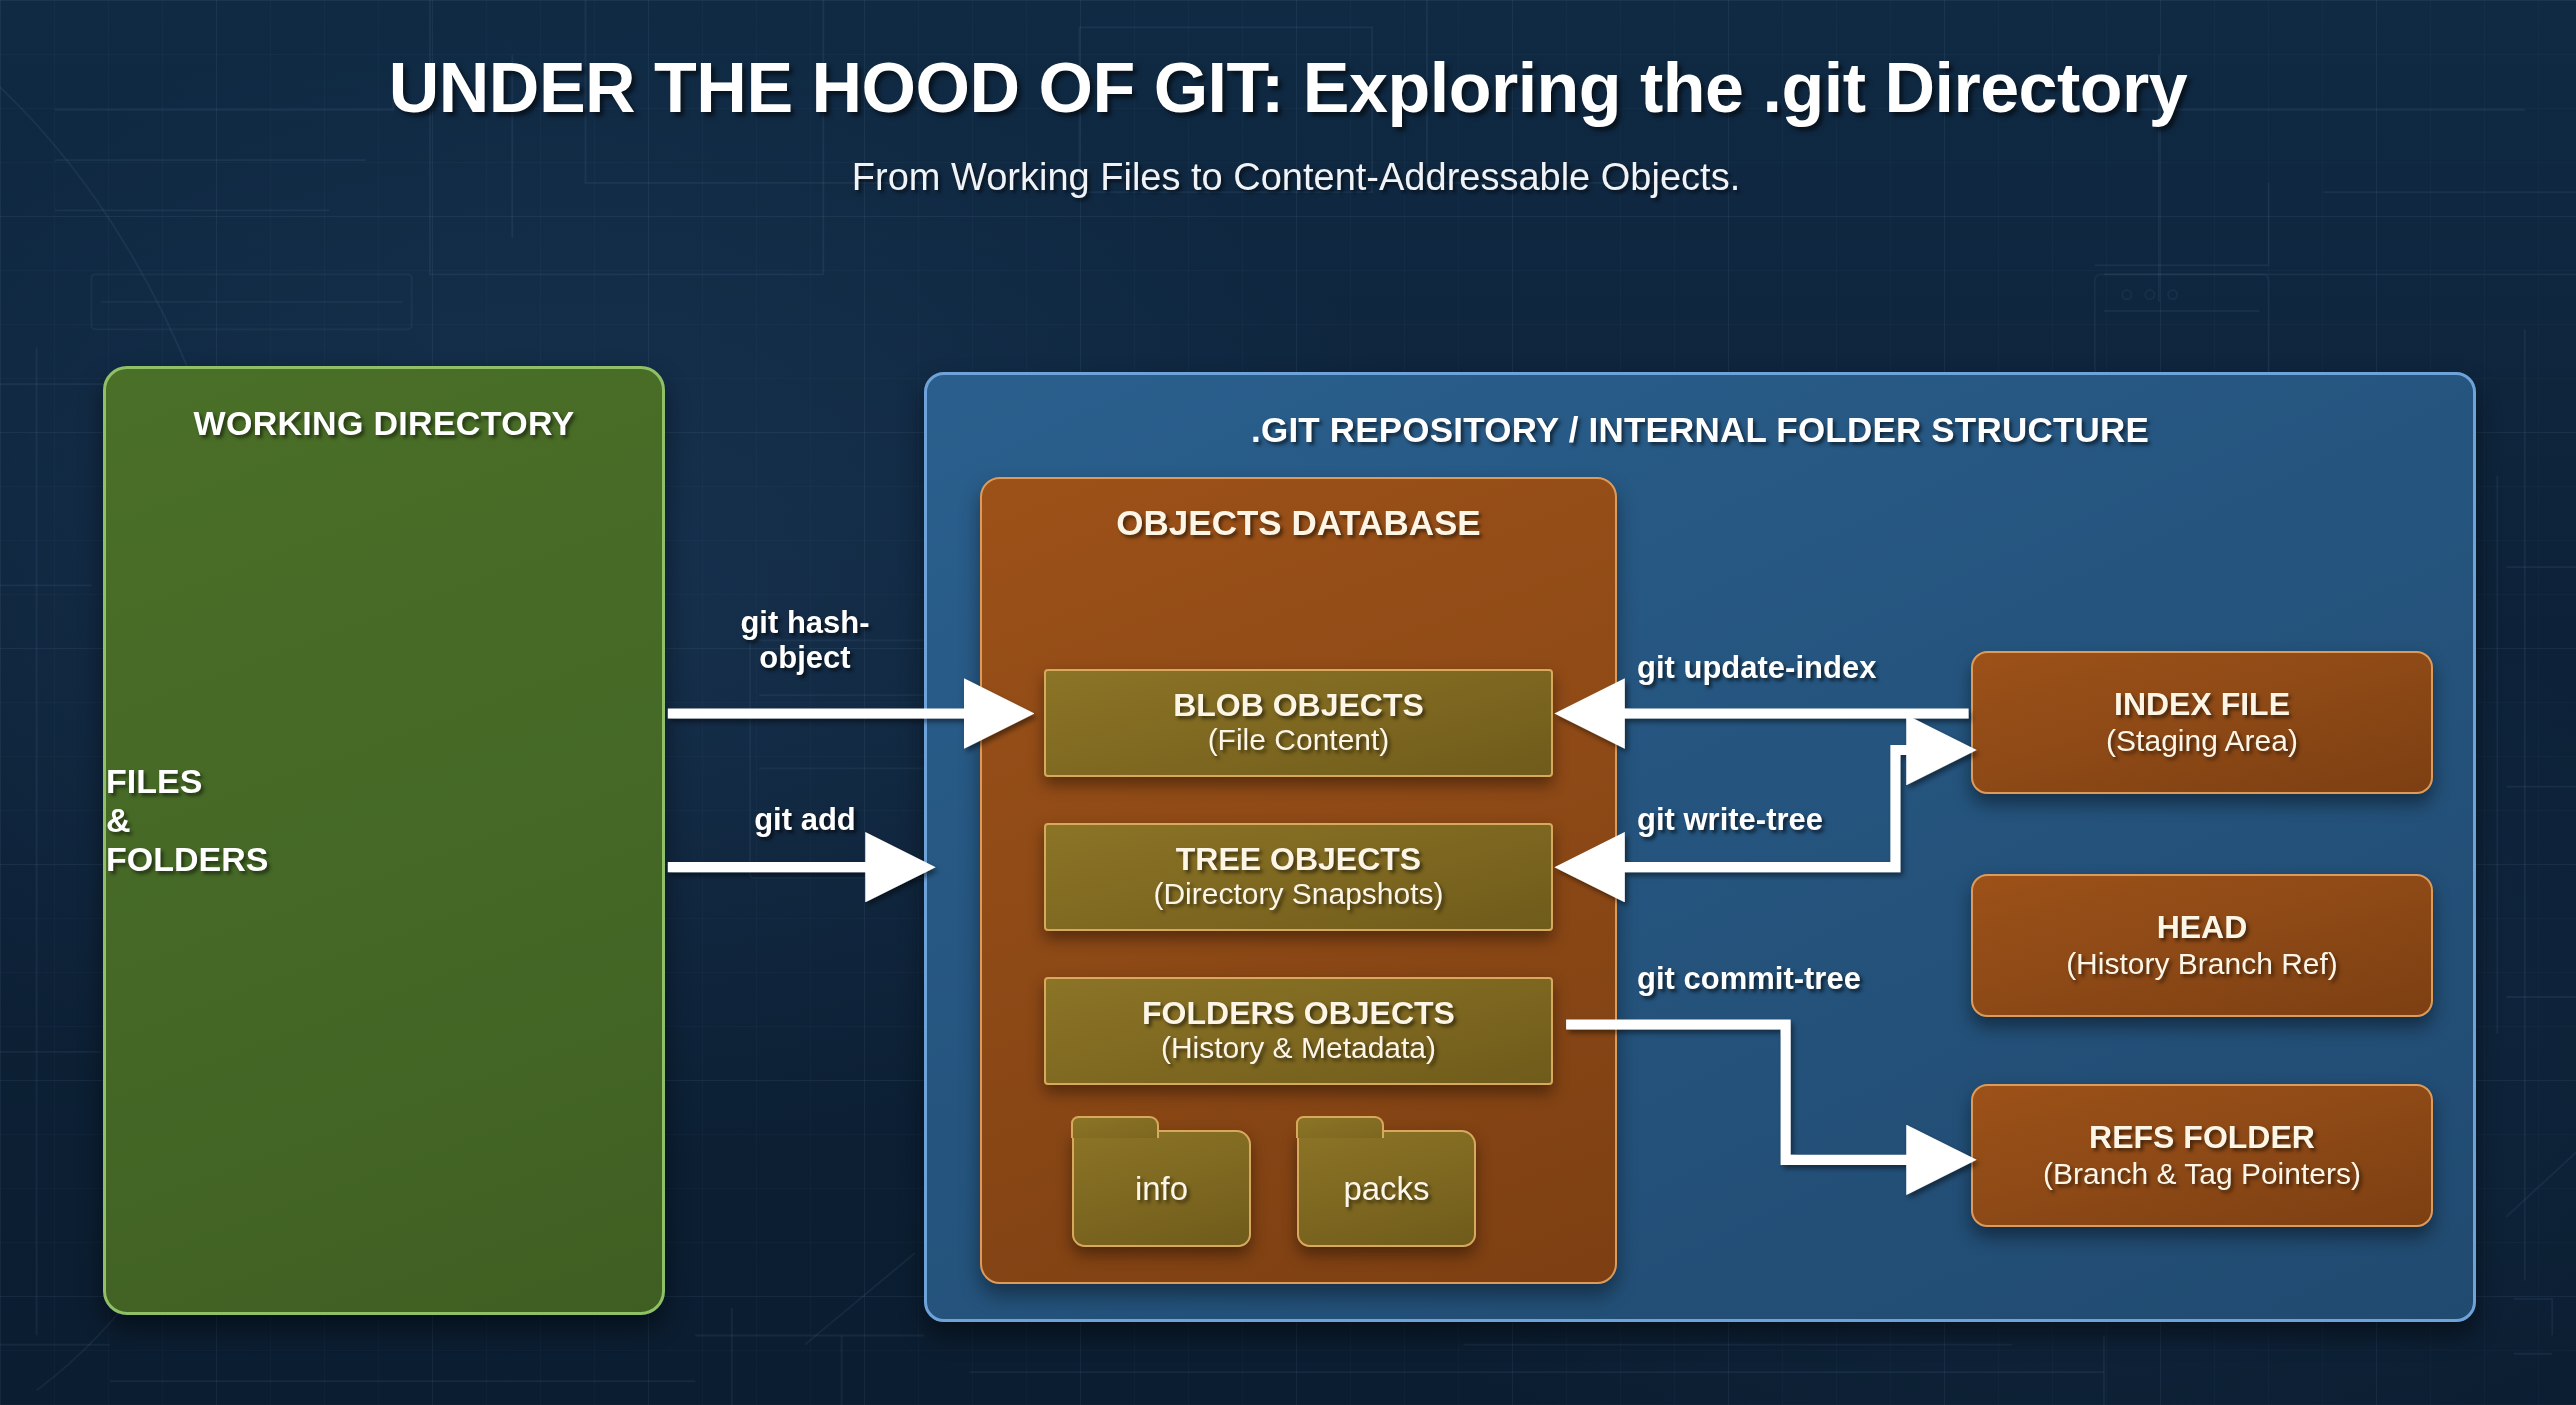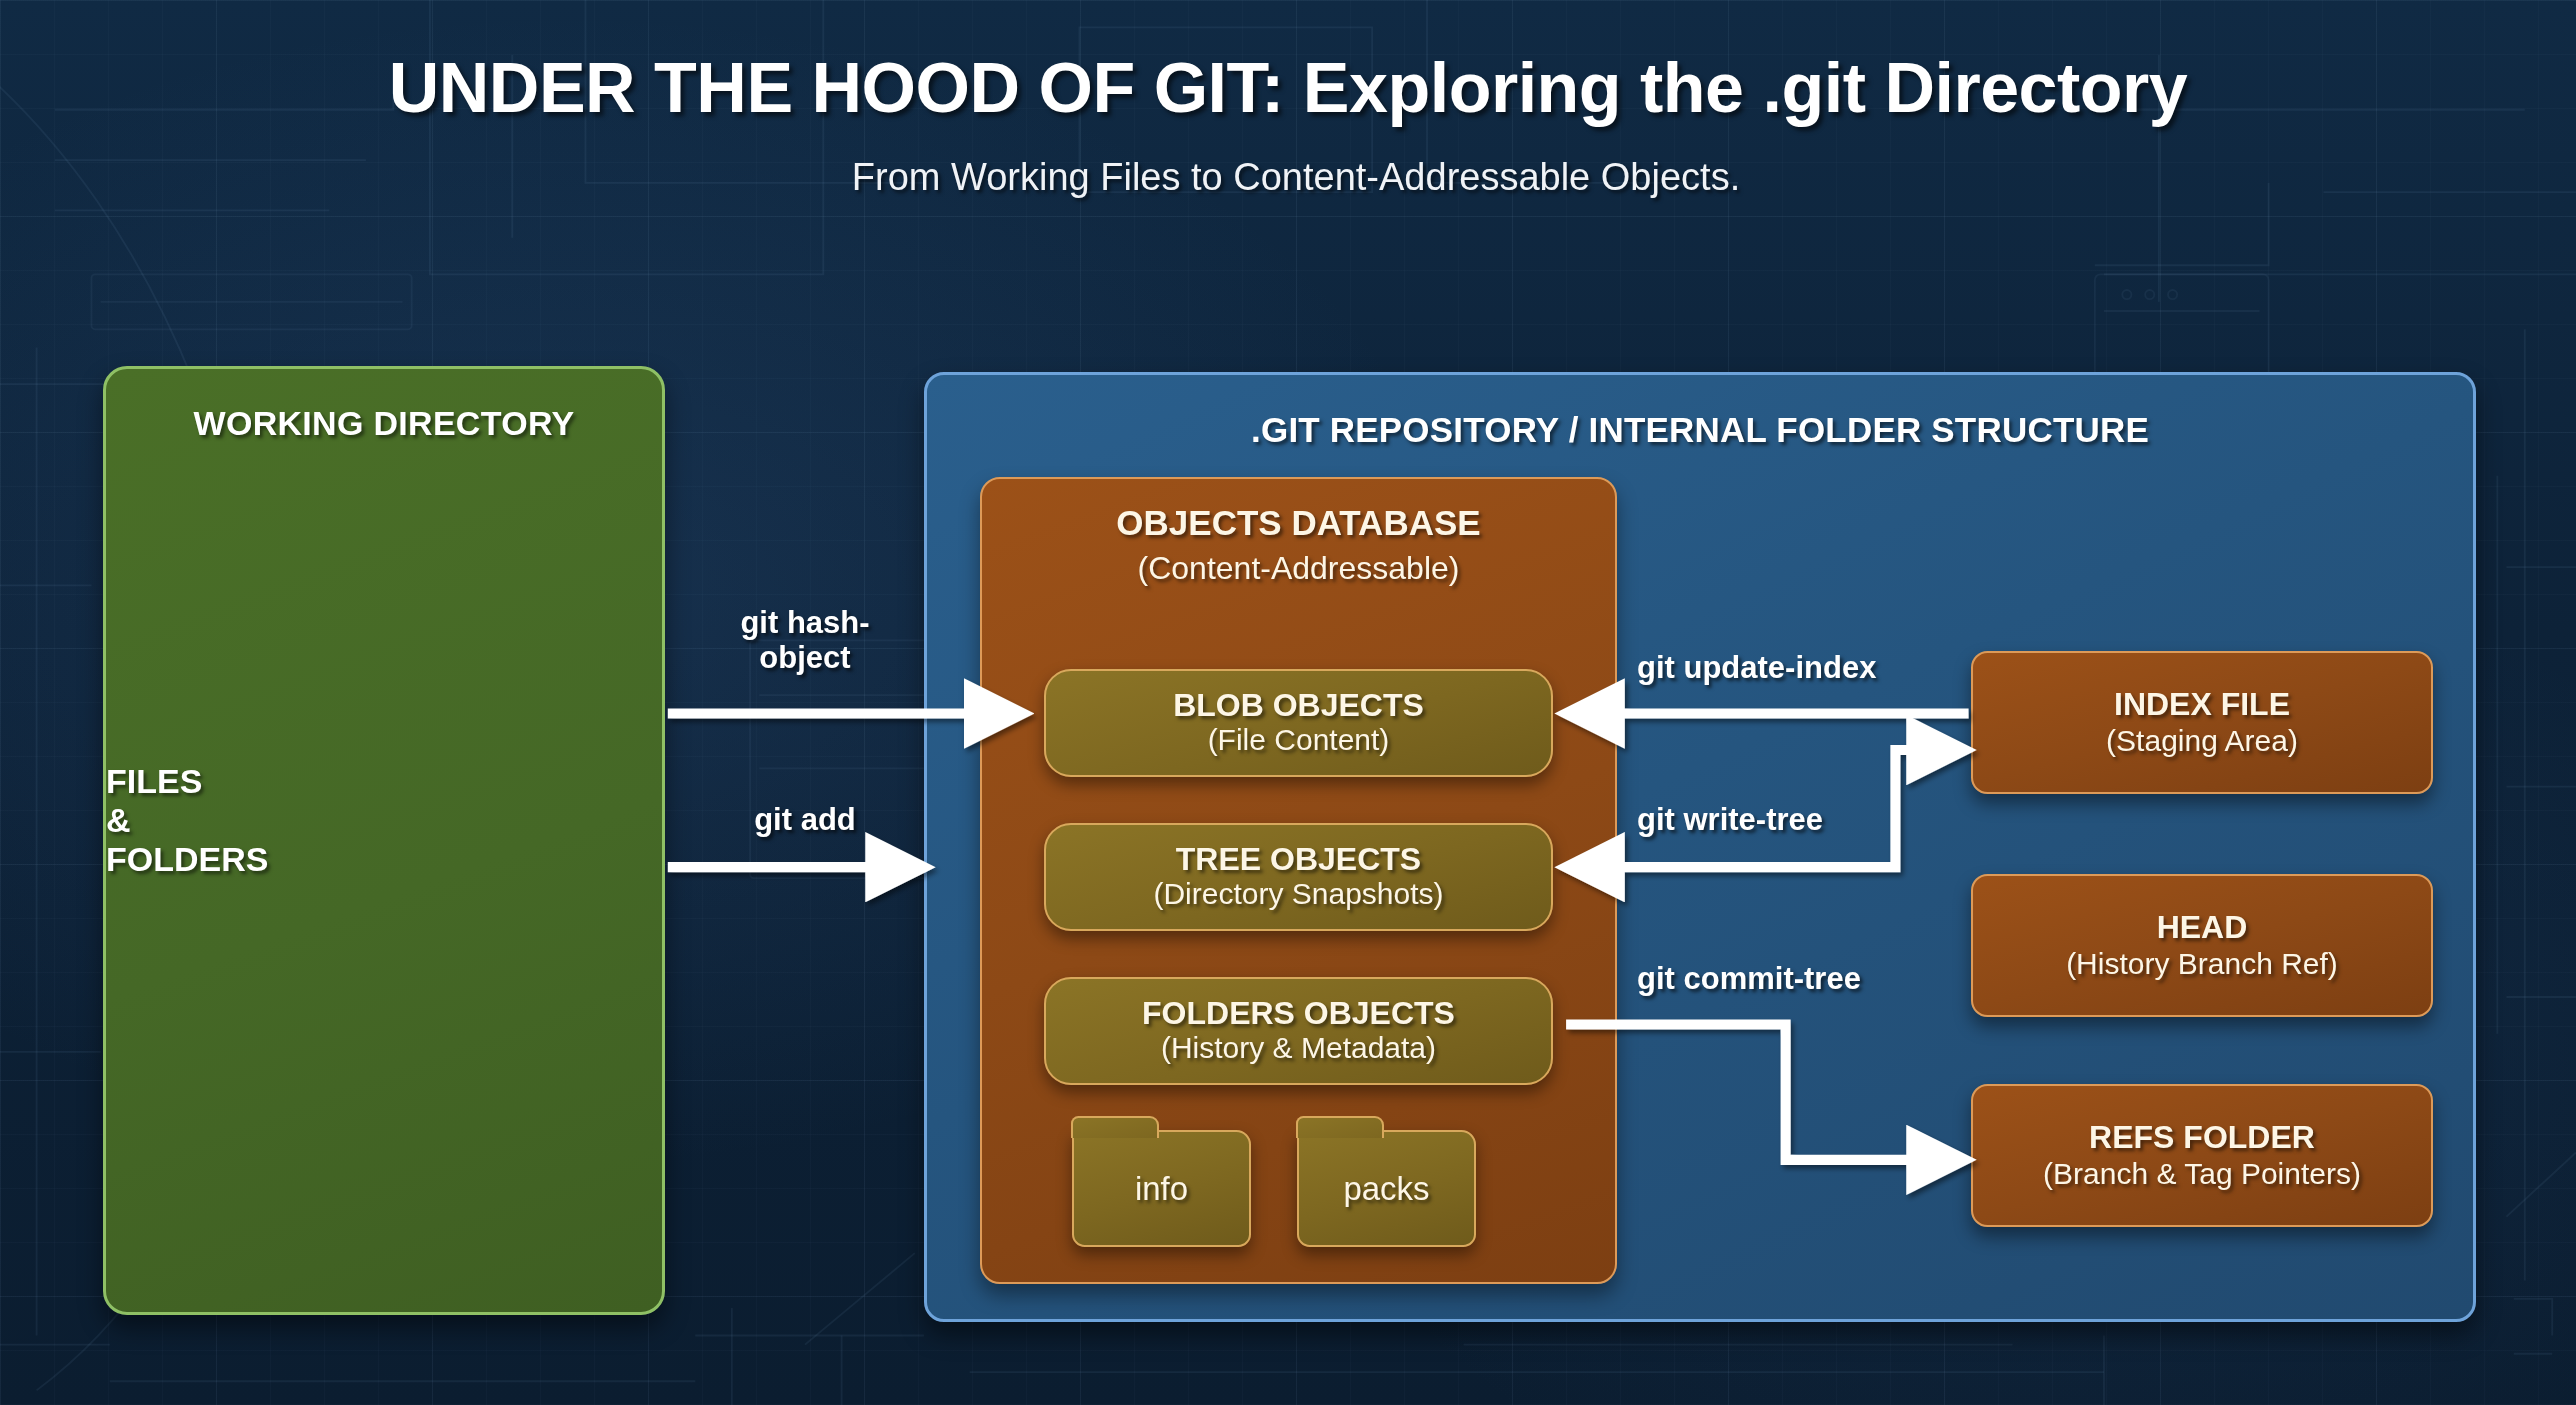--- a/index.html
+++ b/index.html
@@ -102,21 +102,21 @@
     position:absolute; top:71px; left:0; right:0; text-align:center;
     color:#fdf6e6; font-size:32px; font-weight:normal;
     text-shadow:2.7px 2.7px 3.7px rgba(0,0,0,.5);
   }
 
   
   .obj-box{
     position:absolute; left:62px; width:509px; height:108px;
     background:linear-gradient(165deg,#8b7426 0%, #7d6720 55%, #6f5b1b 100%);
     border:2.7px solid #d8a85c;
-    border-radius:27px;
+    border-radius:4px;
     box-shadow:0 7.3px 14.6px rgba(0,0,0,.40);
     display:flex; flex-direction:column; align-items:center; justify-content:center;
   }
   .obj-box .l1{ color:#fdf6e6; font-size:32px; font-weight:bold; text-shadow:2.7px 2.7px 3.7px rgba(0,0,0,.5); line-height:1.1; }
   .obj-box .l2{ color:#fdf6e6; font-size:30px; font-weight:normal; text-shadow:2.7px 2.7px 3.7px rgba(0,0,0,.5); line-height:1.15; }
 
   #obj-blob   { top:190px; }
   #obj-tree   { top:344px; }
   #obj-commit { top:498px; }
 
@@ -240,21 +240,20 @@
   <div class="body" style="white-space:pre-line">FILES
 &amp;
 FOLDERS</div>
 </div>
 
 <div class="panel-git">
   <div class="hdr">.GIT REPOSITORY / INTERNAL FOLDER STRUCTURE</div>
 
   <div class="panel-objects" style="left:53px; top:102px;">
     <div class="t1">OBJECTS DATABASE</div>
-    <div class="t2">(Content-Addressable)</div>
 
     <div class="obj-box" id="obj-blob">
       <div class="l1">BLOB OBJECTS</div>
       <div class="l2">(File Content)</div>
     </div>
 
     <div class="obj-box" id="obj-tree">
       <div class="l1">TREE OBJECTS</div>
       <div class="l2">(Directory Snapshots)</div>
     </div>

